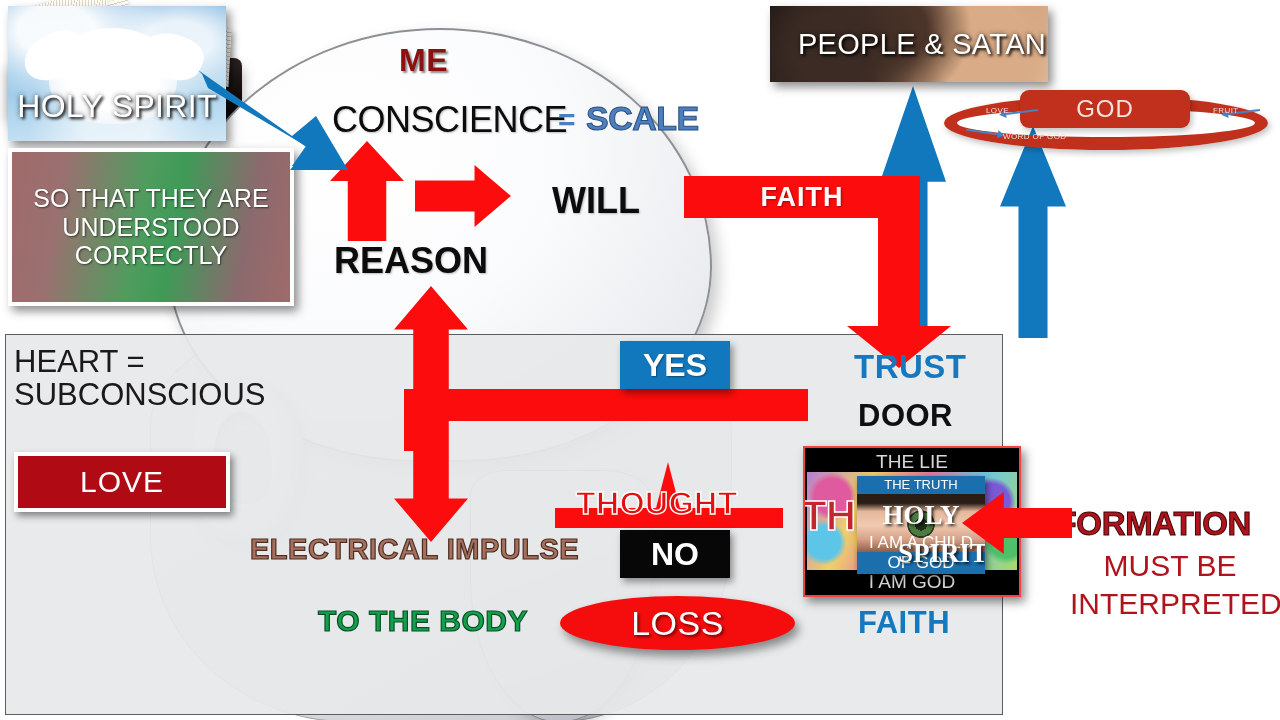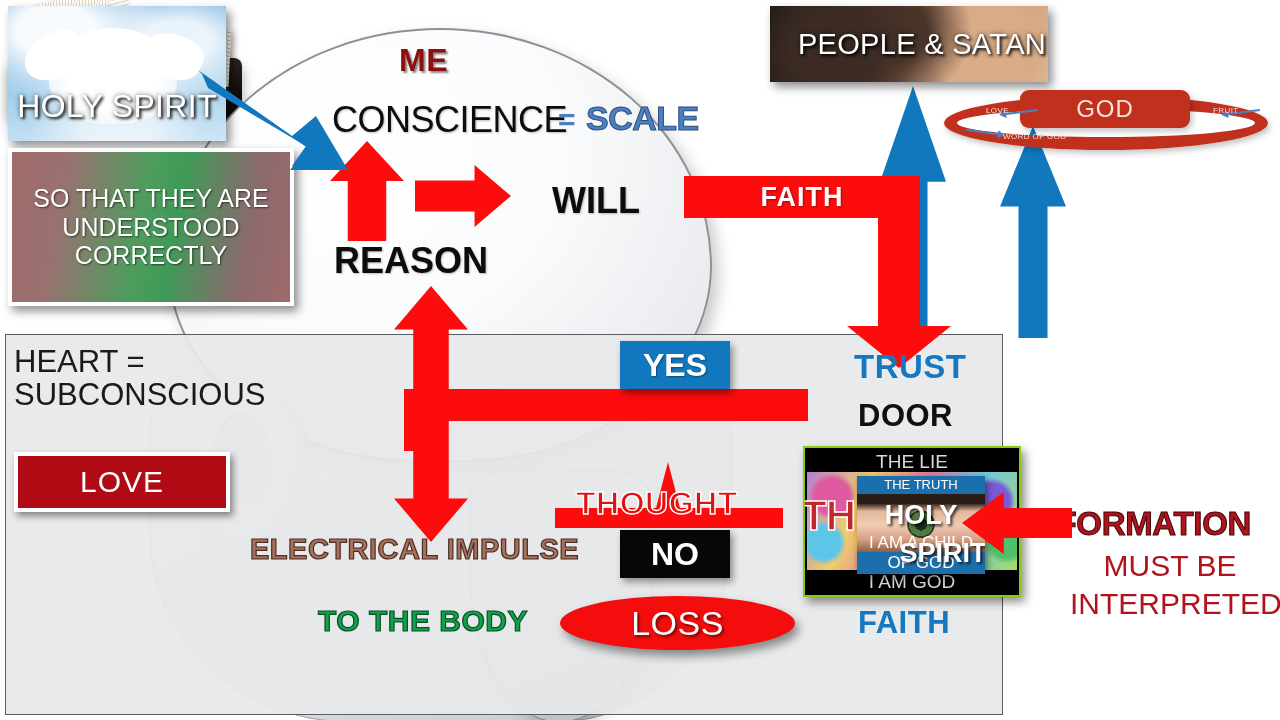--- a/index.html
+++ b/index.html
@@ -136,21 +136,21 @@
     position:absolute;left:36px;top:-4px;width:74px;height:64px;
     background:repeating-linear-gradient(100deg,#fffdf6 0 2px,#ddd8c9 2px 3px);
     transform:rotate(-16deg) skewX(-10deg);
     border-radius:4px 18px 2px 4px;
     box-shadow:-2px 2px 5px rgba(0,0,0,.25);
   }
 
   
   #lie-panel{
     left:803px;top:446px;width:214px;height:147px;z-index:22;
-    background:#000;border:2px solid #84cc16;
+    background:#000;border:2px solid #ef4444;
   }
   .lie-top,.lie-bot{
     position:absolute;left:0;width:100%;text-align:center;color:#d8d8d8;
     font-size:19px;font-family:"Liberation Sans Narrow","Liberation Sans",sans-serif;
   }
   .lie-top{top:3px;}
   .lie-bot{bottom:2px;}
   .lie-mosaic{
     position:absolute;left:2px;top:24px;width:210px;height:98px;
     background:
@@ -182,21 +182,21 @@
     position:absolute;left:0;top:1px;width:100%;text-align:center;color:#fff;font-size:13px;
     font-family:"Liberation Sans Narrow","Liberation Sans",sans-serif;z-index:4;
   }
   .eye-card .cap-bot{
     position:absolute;left:0;bottom:1px;width:100%;text-align:center;color:#fff;font-size:17px;
     font-family:"Liberation Sans Narrow","Liberation Sans",sans-serif;z-index:4;
   }
   .eye-card .hs1,.eye-card .hs2{
     position:absolute;left:0;width:100%;text-align:center;color:#fff;font-weight:700;
     font-size:27px;z-index:5;text-shadow:2px 2px 3px rgba(0,0,0,.75);
-    font-family:Liberation Sans, sans-serif;
+    font-family:Liberation Serif, serif;
   }
   .eye-card .hs1{top:24px;}
   .eye-card .hs2{top:62px;margin-left:22px;}
 
   
   #god-cycle{position:absolute;left:944px;top:90px;width:324px;height:66px;z-index:20;}
   .god-ring{
     position:absolute;left:0;top:6px;width:324px;height:54px;
     border:13px solid #c0301c;border-radius:50%;
     box-sizing:border-box;

